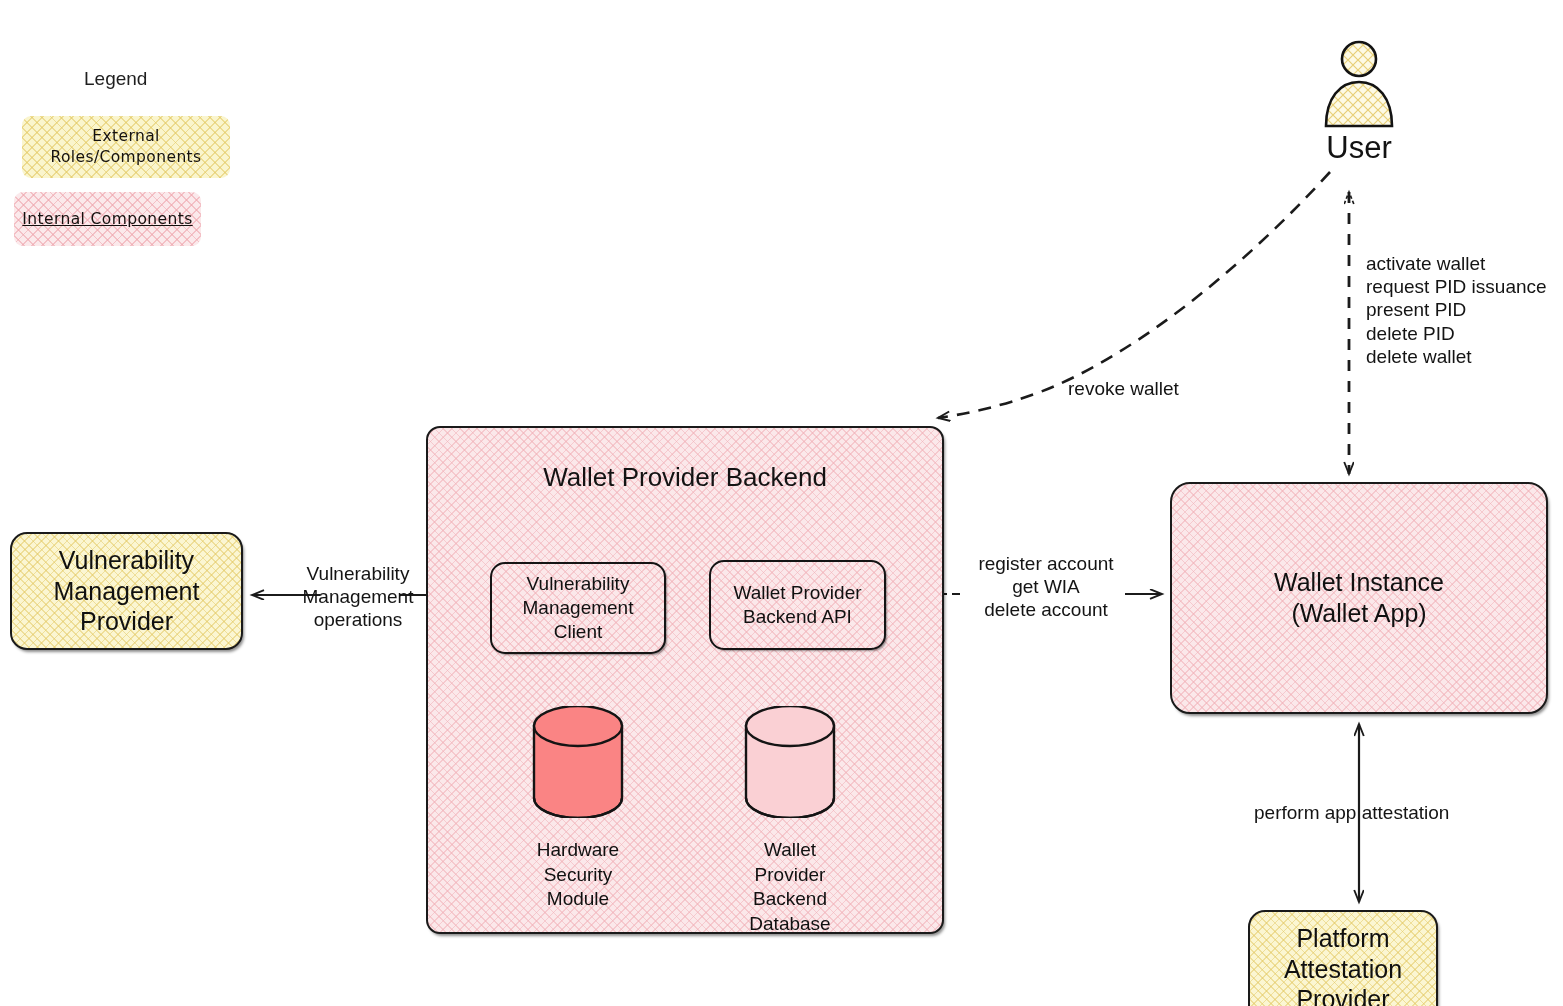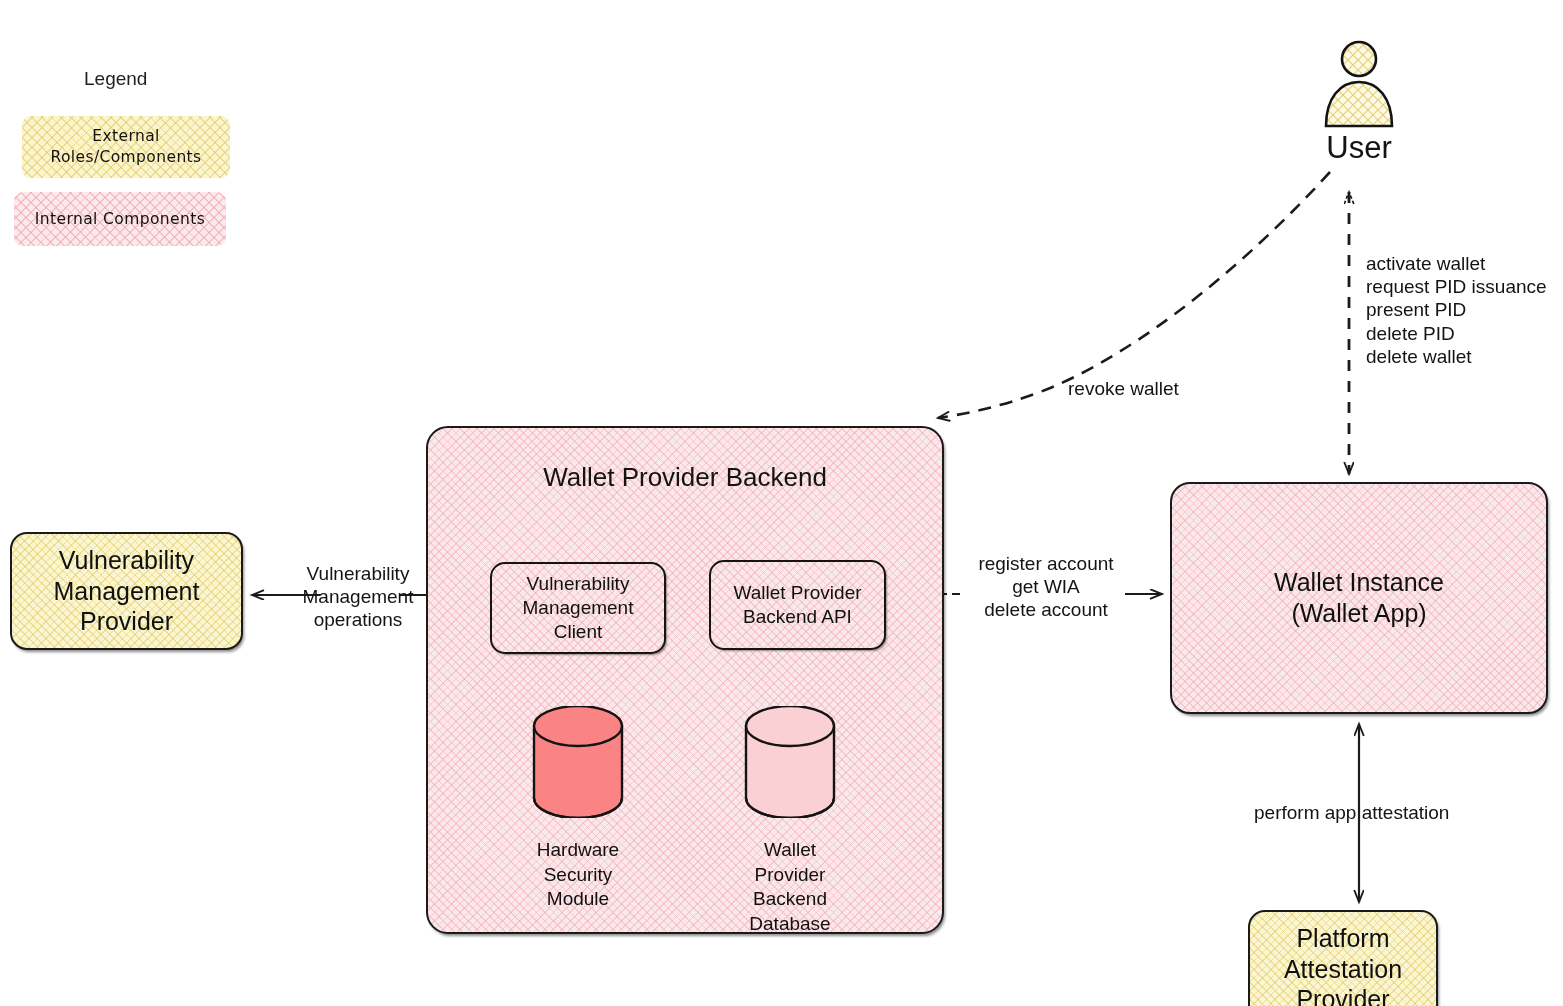--- a/index.html
+++ b/index.html
@@ -50,25 +50,26 @@
   .legend-ext {
     left: 22px; top: 84px;
     width: 208px; height: 62px;
     background-color: #faf5cd;
     background-image:
       repeating-linear-gradient(45deg, rgba(226,199,96,.55) 0 1.3px, transparent 1.3px 7px),
       repeating-linear-gradient(-45deg, rgba(226,199,96,.55) 0 1.3px, transparent 1.3px 7px);
   }
   .legend-int {
     left: 14px; top: 160px;
-    width: 212px; height: 54px;
+    width: 187px; height: 54px;
     background-color: #fbe9eb;
     background-image:
       repeating-linear-gradient(45deg, rgba(238,165,173,.6) 0 1.3px, transparent 1.3px 7px),
       repeating-linear-gradient(-45deg, rgba(238,165,173,.6) 0 1.3px, transparent 1.3px 7px);
+    text-decoration: underline;
   }
 
   
   .node {
     position: absolute;
     box-sizing: border-box;
     border: 2px solid #1a1a1a;
     display: flex;
     align-items: center;
     justify-content: center;
@@ -92,21 +93,21 @@
   #vuln-provider {
     left: 10px; top: 500px;
     width: 233px; height: 118px;
     border-radius: 17px;
     font-size: 25px;
     line-height: 1.22;
   }
   #wallet-backend {
     left: 426px; top: 394px;
     width: 518px; height: 508px;
-    border-radius: 22px;
+    border-radius: 14px;
     align-items: flex-start;
     border-width: 2.4px;
   }
   #wallet-backend .container-title {
     margin-top: 34px;
     width: 100%;
     font-size: 26px;
     color: #131313;
   }
   .inner-node {

